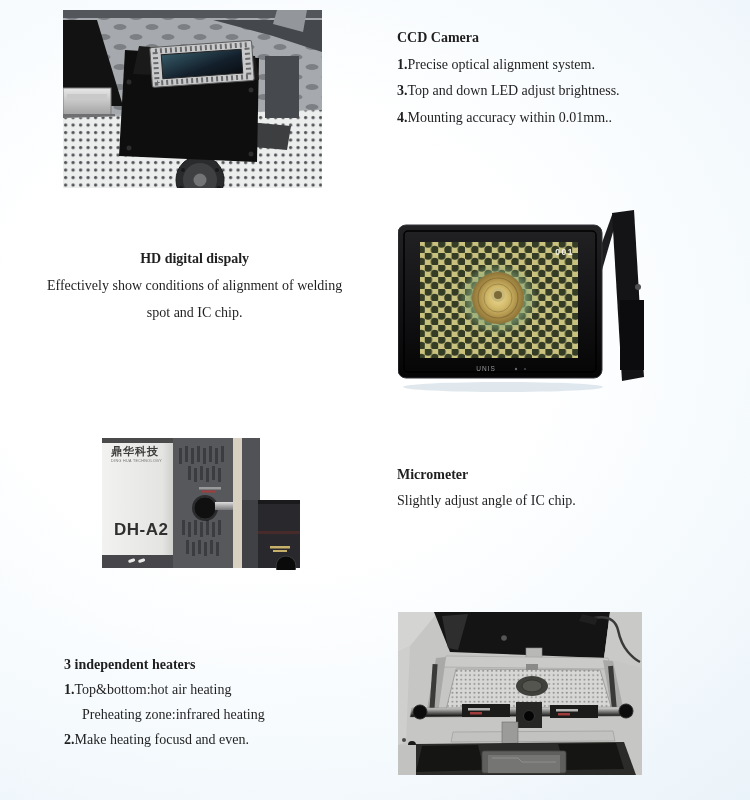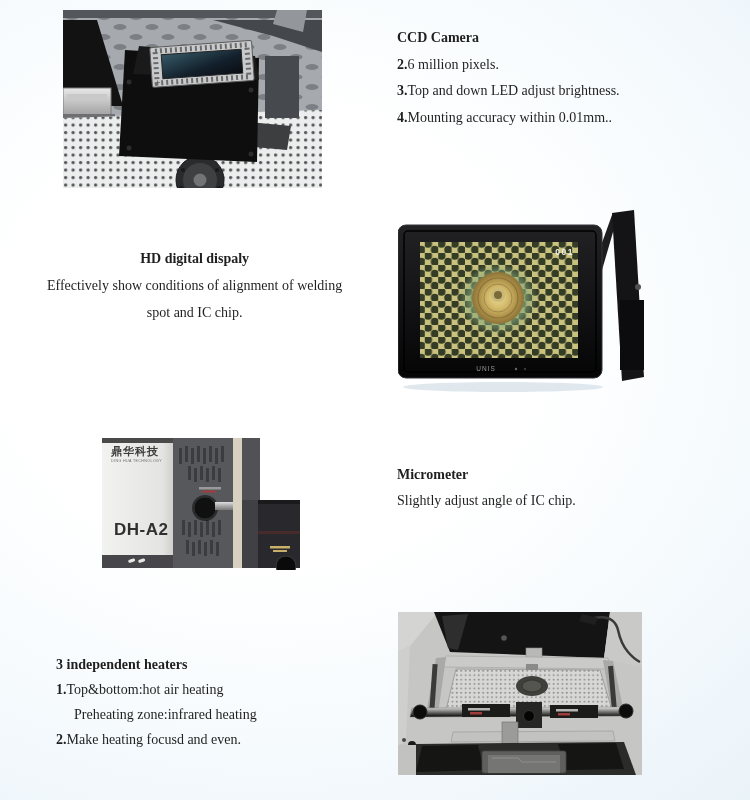--- a/index.html
+++ b/index.html
@@ -78,21 +78,21 @@
         <rect x="93" y="38" width="92" height="32" fill="none" stroke="#6a6a6a" stroke-width="5" stroke-dasharray="2 3"></rect>
         <rect x="99" y="42" width="80" height="24" fill="url(#p1-glass)" stroke="#222222"></rect>
       </g>
     </g>
     <rect x="202" y="46" width="34" height="62" fill="#46494d"></rect>
     <polygon points="214,0 244,0 240,22 210,14" fill="#93979b"></polygon>
   </svg>
 
   <div class="textblock" style="left:397px;top:25px;">
     <div class="heading">CCD Camera</div>
-    <div><span class="num">2.</span><span>6 million pixels.</span></div>
+    <div><span class="num">1.</span><span>Precise optical alignment system.</span></div>
     <div><span class="num">3.</span><span>Top and down LED adjust brightness.</span></div>
     <div><span class="num">4.</span><span>Mounting accuracy within 0.01mm..</span></div>
   </div>
 
   <div class="textblock" style="left:47px;top:245px;line-height:27px;text-align:center;">
     <div class="heading">HD digital dispaly</div>
     <div>Effectively show conditions of alignment of welding</div>
     <div>spot and IC chip.</div>
   </div>
 
@@ -230,21 +230,21 @@
       <rect x="171" y="112" width="14" height="2" fill="#c7b06a"></rect>
       <circle cx="184" cy="128" r="10" fill="#0a0a0a" stroke="#3a3a3a"></circle>
     </g>
   </svg>
 
   <div class="textblock" style="left:397px;top:446px;line-height:26px;margin-top:16px;">
     <div class="heading">Micrometer</div>
     <div>Slightly adjust angle of IC chip.</div>
   </div>
 
-  <div class="textblock" style="left:56px;top:652px;line-height:25px;">
+  <div class="textblock" style="left:64px;top:652px;line-height:25px;">
     <div class="heading">3 independent heaters</div>
     <div><span class="num">1.</span><span>Top&amp;bottom:hot air heating</span></div>
     <div class="indent"><span>Preheating zone:infrared heating</span></div>
     <div><span class="num">2.</span><span>Make heating focusd and even.</span></div>
   </div>
 
   <svg class="photo" style="left:398px;top:612px;" width="244" height="163" viewBox="0 0 244 163">
     <defs>
       <pattern id="p4-dots" width="4.4" height="4.4" patternUnits="userSpaceOnUse">
         <circle cx="1.6" cy="1.6" r="1" fill="#90908e"></circle>

